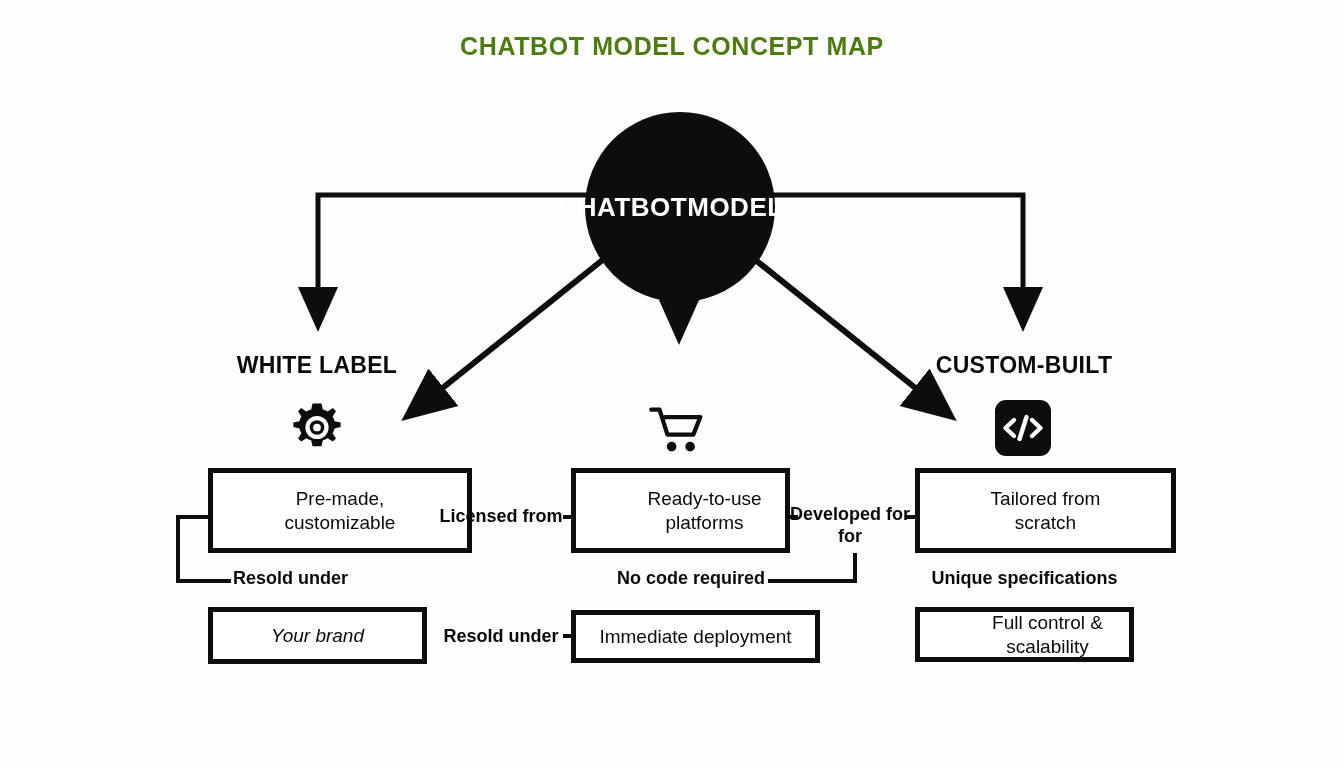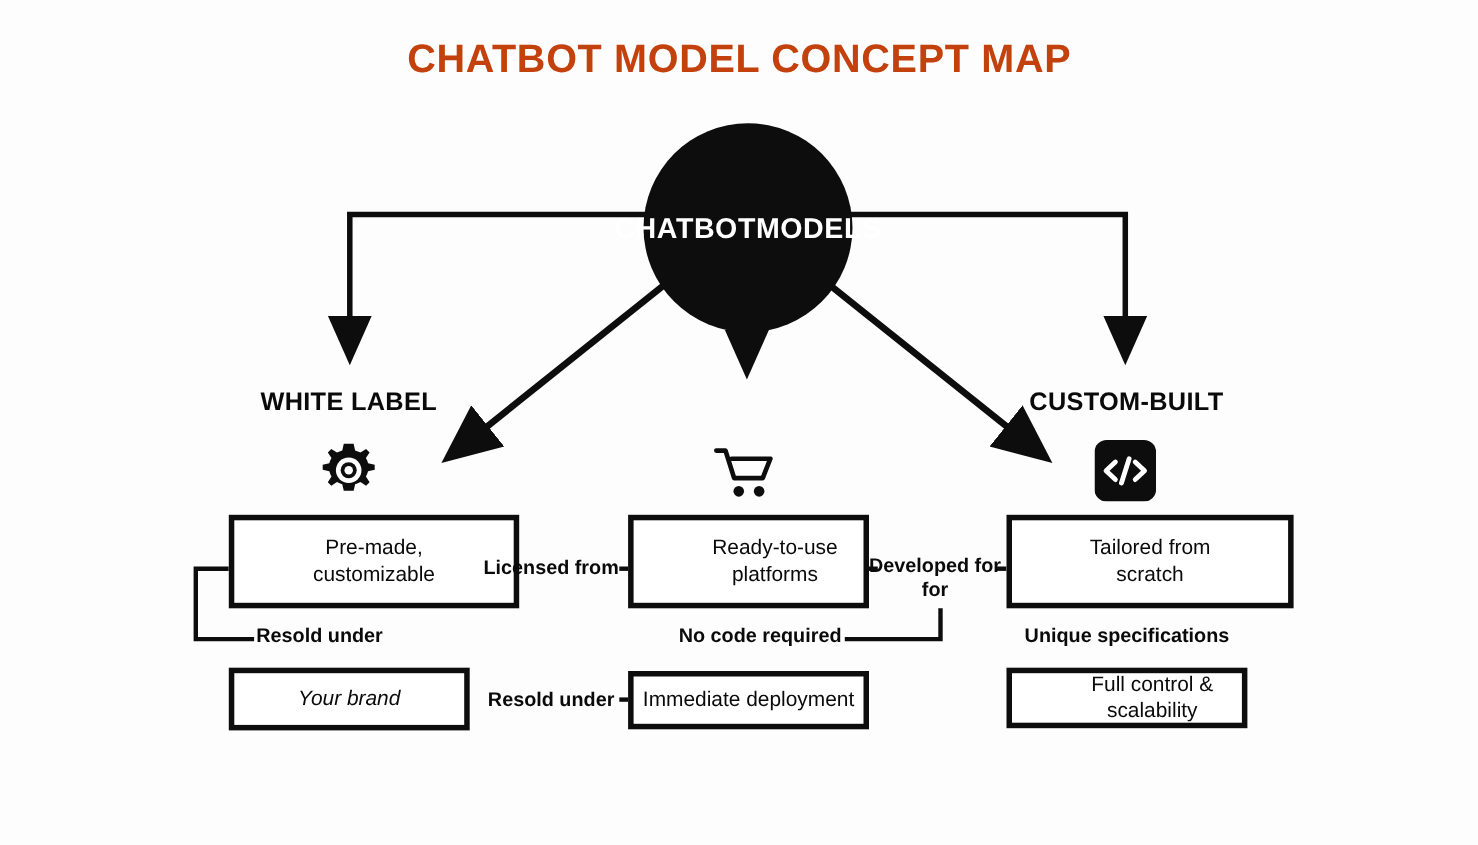--- a/index.html
+++ b/index.html
@@ -20,24 +20,24 @@
     width: 1344px;
     height: 768px;
   }
   .abs { position: absolute; }
 
   
   #title {
     left: 0; top: 32px;
     width: 1344px;
     text-align: center;
-    font-size: 36px;
+    font-size: 25px;
     font-weight: bold;
     letter-spacing: 0.6px;
-    color: #c2410c;
+    color: #4d7c0f;
     font-family: "Liberation Sans", sans-serif;
   }
 
   
   #hub {
     left: 585px; top: 112px;
     width: 190px; height: 190px;
     border-radius: 50%;
     background: #0d0d0d;
     display: flex;
@@ -88,21 +88,21 @@
     text-align: center;
     color: #0a0a0a;
     font-size: 19px;
     line-height: 1.25;
     box-sizing: border-box;
   }
   #box-premade   { left: 208px; top: 468px; width: 264px; height: 85px; }
   #box-ready     { left: 571px; top: 468px; width: 219px; height: 85px; }
   #box-tailored  { left: 915px; top: 468px; width: 261px; height: 85px; }
   #box-brand     { left: 208px; top: 607px; width: 219px; height: 57px; }
-  #box-immediate { left: 571px; top: 610px; width: 219px; height: 53px; }
+  #box-immediate { left: 571px; top: 610px; width: 249px; height: 53px; }
   #box-fullctrl  { left: 915px; top: 607px; width: 219px; height: 55px; padding-left: 46px; }
 
   
   .edge-label {
     font-size: 18px;
     font-weight: bold;
     color: #0a0a0a;
     text-align: center;
     line-height: 1.2;
     white-space: pre-line;

